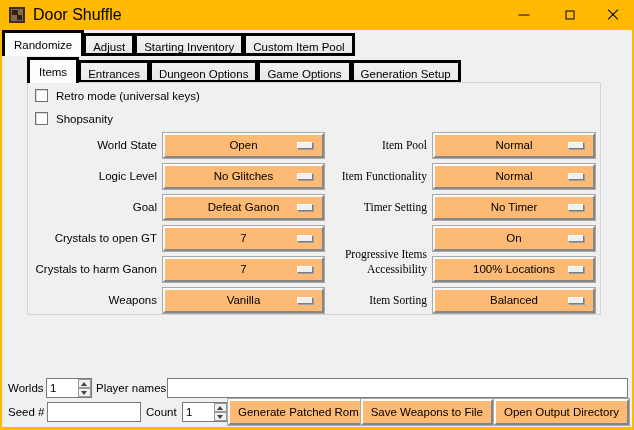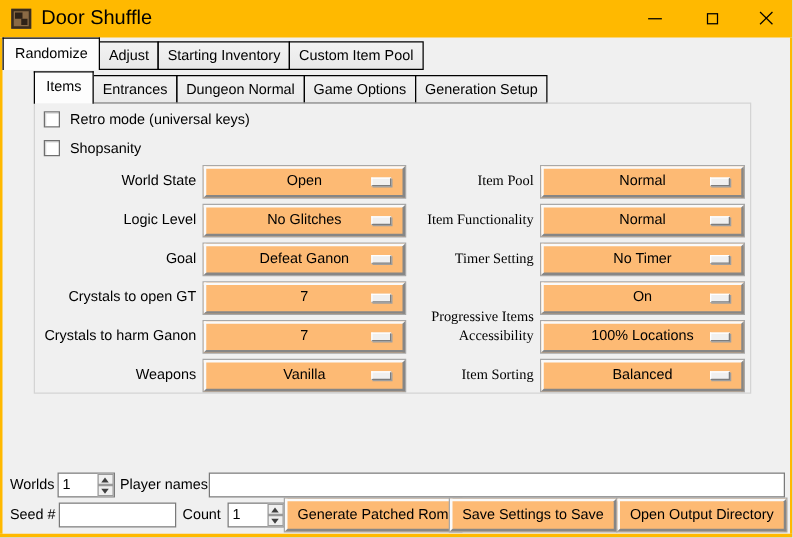--- a/index.html
+++ b/index.html
@@ -33,21 +33,21 @@
   .glyph-close::before { transform:rotate(45deg); }
   .glyph-close::after  { transform:rotate(-45deg); }
 
   
   .tabrow { position:absolute; display:flex; align-items:flex-end; }
   .tabrow-outer { left:2px; top:30px; height:26px; }
   .tabrow-inner { left:27px; top:57px; height:26px; }
   .tab {
     height:23px; padding:0 7px; line-height:22px;
     background:linear-gradient(#f2f2f2,#e9e9e9);
-    border:1px solid #000000; margin-right:-1px;
+    border:3px solid #000000; margin-right:-1px;
     white-space:nowrap; cursor:default;
   }
   .tab.selected {
     height:26px; line-height:25px; background:#fdfdfd;
     border-bottom:none; position:relative; z-index:3; padding:0 9px;
   }
 
   
   .inner-frame { position:absolute; left:27px; top:82px; width:574px; height:233px;
     border:1px solid #d4d4d4; z-index:1; }
@@ -124,21 +124,21 @@
   <div class="tabrow tabrow-outer">
     <div class="tab selected">Randomize</div>
     <div class="tab">Adjust</div>
     <div class="tab">Starting Inventory</div>
     <div class="tab">Custom Item Pool</div>
   </div>
 
   <div class="tabrow tabrow-inner">
     <div class="tab selected">Items</div>
     <div class="tab">Entrances</div>
-    <div class="tab">Dungeon Normal</div>
+    <div class="tab">Dungeon Options</div>
     <div class="tab">Game Options</div>
     <div class="tab">Generation Setup</div>
   </div>
 
   <div class="inner-frame"></div>
 
   <div class="checkbox" style="left:35px;top:89px;"></div>
   <div class="cb-label" style="left:56px;top:89px;">Retro mode (universal keys)</div>
   <div class="checkbox" style="left:35px;top:112px;"></div>
   <div class="cb-label" style="left:56px;top:112px;">Shopsanity</div>
@@ -240,17 +240,17 @@
           <span class="tri-up"></span>
         </span>
       <span class="spin-btn spin-down">
           <span class="tri-down"></span>
         </span>
     </span>
   </div>
   <div class="push-btn raised" style="left:228px;top:399px;">Generate Patched Rom</div>
 
   <div class="btn-group-right">
-    <div class="push-btn raised">Save Settings to Save</div>
+    <div class="push-btn raised">Save Weapons to File</div>
     <div class="push-btn raised">Open Output Directory</div>
   </div>
 
 </div>
 
 </body></html>

